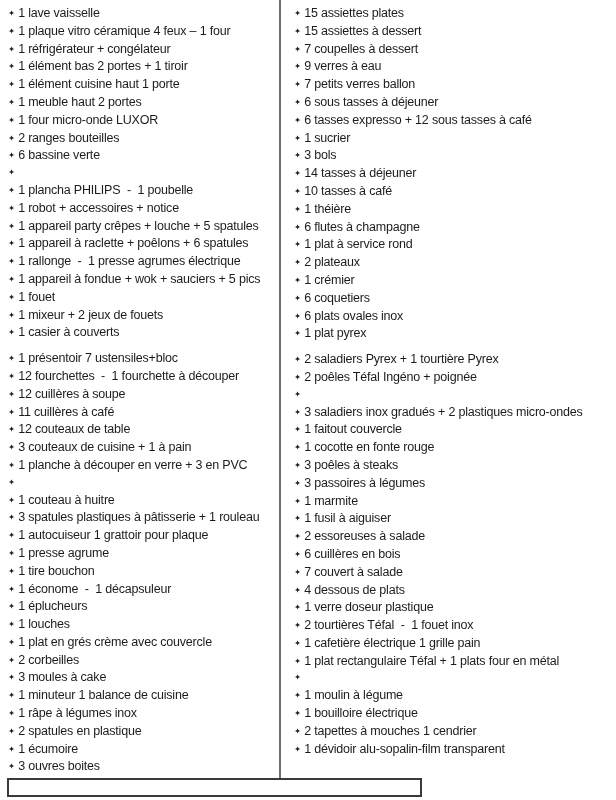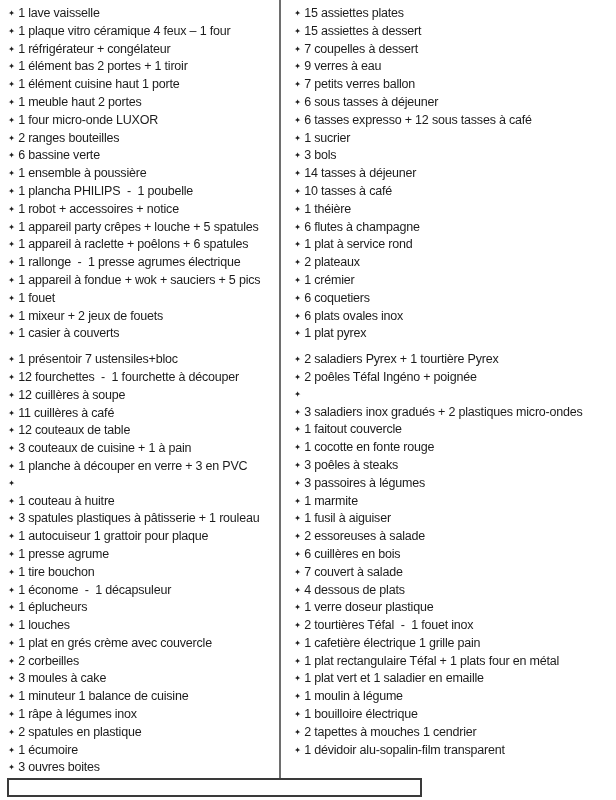--- a/index.html
+++ b/index.html
@@ -78,21 +78,21 @@
     <div class="group">
         <div class="list-item"><span class="bullet">✦</span><span>1 lave vaisselle</span></div>
         <div class="list-item"><span class="bullet">✦</span><span>1 plaque vitro céramique 4 feux – 1 four</span></div>
         <div class="list-item"><span class="bullet">✦</span><span>1 réfrigérateur + congélateur</span></div>
         <div class="list-item"><span class="bullet">✦</span><span>1 élément bas 2 portes + 1 tiroir</span></div>
         <div class="list-item"><span class="bullet">✦</span><span>1 élément cuisine haut 1 porte</span></div>
         <div class="list-item"><span class="bullet">✦</span><span>1 meuble haut 2 portes</span></div>
         <div class="list-item"><span class="bullet">✦</span><span>1 four micro-onde LUXOR</span></div>
         <div class="list-item"><span class="bullet">✦</span><span>2 ranges bouteilles</span></div>
         <div class="list-item"><span class="bullet">✦</span><span>6 bassine verte</span></div>
-        <div class="list-item"><span class="bullet">✦</span><span>1 ensemble à poussière</span></div>
+        <div class="list-item"><span class="bullet">✦</span></div>
         <div class="list-item"><span class="bullet">✦</span><span>1 plancha PHILIPS  -  1 poubelle</span></div>
         <div class="list-item"><span class="bullet">✦</span><span>1 robot + accessoires + notice</span></div>
         <div class="list-item"><span class="bullet">✦</span><span>1 appareil party crêpes + louche + 5 spatules</span></div>
         <div class="list-item"><span class="bullet">✦</span><span>1 appareil à raclette + poêlons + 6 spatules</span></div>
         <div class="list-item"><span class="bullet">✦</span><span>1 rallonge  -  1 presse agrumes électrique</span></div>
         <div class="list-item"><span class="bullet">✦</span><span>1 appareil à fondue + wok + sauciers + 5 pics</span></div>
         <div class="list-item"><span class="bullet">✦</span><span>1 fouet</span></div>
         <div class="list-item"><span class="bullet">✦</span><span>1 mixeur + 2 jeux de fouets</span></div>
         <div class="list-item"><span class="bullet">✦</span><span>1 casier à couverts</span></div>
       </div>
@@ -161,21 +161,21 @@
         <div class="list-item"><span class="bullet">✦</span><span>1 marmite</span></div>
         <div class="list-item"><span class="bullet">✦</span><span>1 fusil à aiguiser</span></div>
         <div class="list-item"><span class="bullet">✦</span><span>2 essoreuses à salade</span></div>
         <div class="list-item"><span class="bullet">✦</span><span>6 cuillères en bois</span></div>
         <div class="list-item"><span class="bullet">✦</span><span>7 couvert à salade</span></div>
         <div class="list-item"><span class="bullet">✦</span><span>4 dessous de plats</span></div>
         <div class="list-item"><span class="bullet">✦</span><span>1 verre doseur plastique</span></div>
         <div class="list-item"><span class="bullet">✦</span><span>2 tourtières Téfal  -  1 fouet inox</span></div>
         <div class="list-item"><span class="bullet">✦</span><span>1 cafetière électrique 1 grille pain</span></div>
         <div class="list-item"><span class="bullet">✦</span><span>1 plat rectangulaire Téfal + 1 plats four en métal</span></div>
-        <div class="list-item"><span class="bullet">✦</span><span>1 plat vert et 1 saladier en emaille</span></div>
+        <div class="list-item"><span class="bullet">✦</span></div>
         <div class="list-item"><span class="bullet">✦</span><span>1 moulin à légume</span></div>
         <div class="list-item"><span class="bullet">✦</span><span>1 bouilloire électrique</span></div>
         <div class="list-item"><span class="bullet">✦</span><span>2 tapettes à mouches 1 cendrier</span></div>
         <div class="list-item"><span class="bullet">✦</span><span>1 dévidoir alu-sopalin-film transparent</span></div>
       </div>
   </div>
 
   <div class="bottom-box"></div>
 
 </div>

